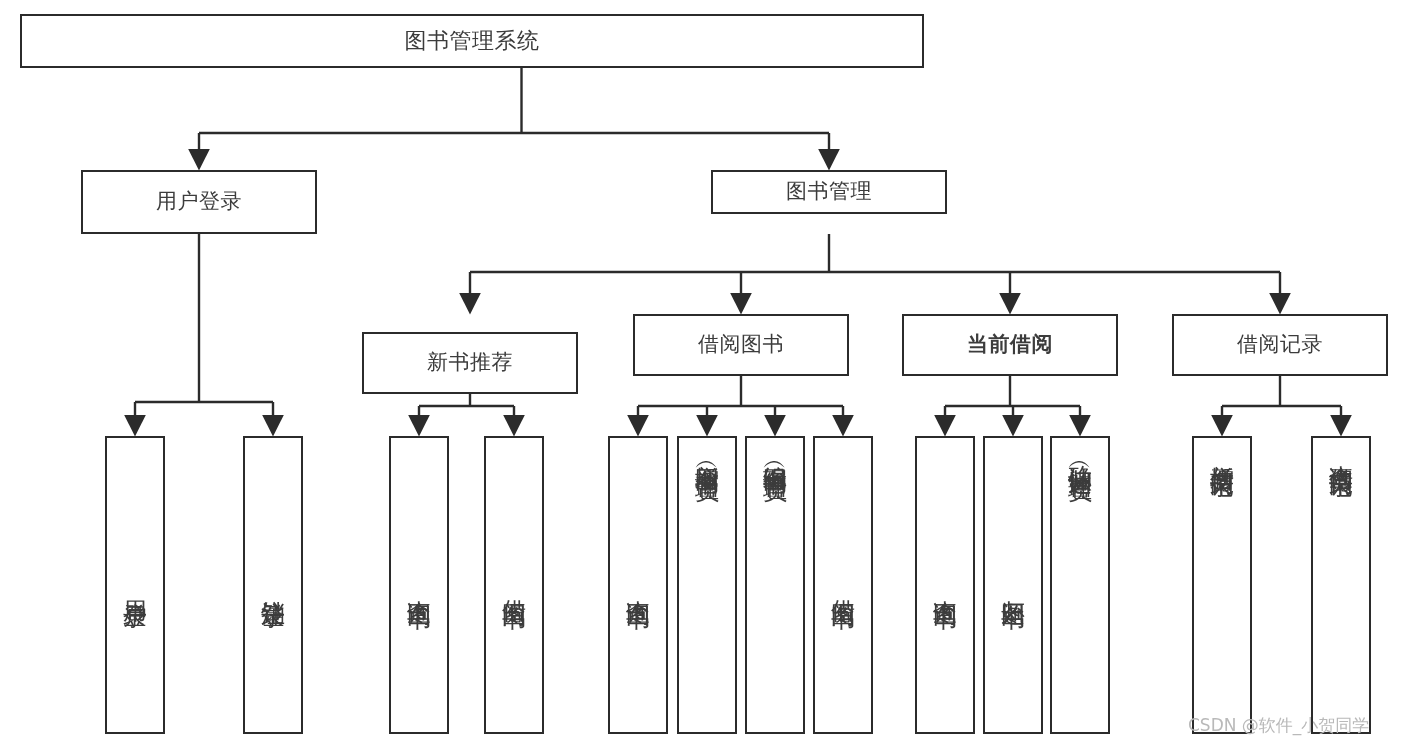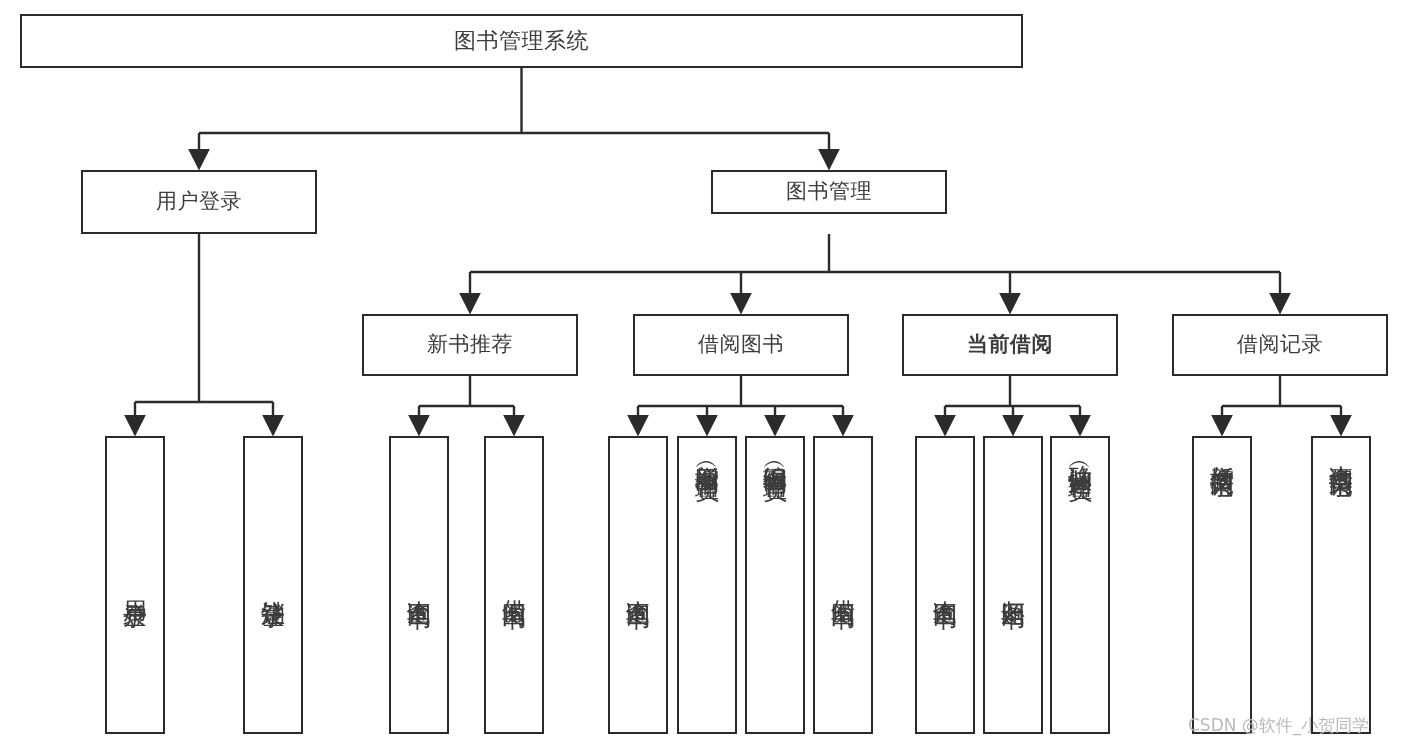--- a/index.html
+++ b/index.html
@@ -120,30 +120,30 @@
         <path d="M 1013 406 L 1013 433" marker-end="url(#arrow)"></path>
         <path d="M 1080 406 L 1080 433" marker-end="url(#arrow)"></path>
         <path d="M 1280 376 L 1280 406"></path>
         <path d="M 1222 406 L 1341 406"></path>
         <path d="M 1222 406 L 1222 433" marker-end="url(#arrow)"></path>
         <path d="M 1341 406 L 1341 433" marker-end="url(#arrow)"></path>
       </g>
   </svg>
 
   <div id="node-layer">
-      <div class="node horiz root" style="left: 20px; top: 14px; width: 1003px; height: 54px;">
+      <div class="node horiz root" style="left: 20px; top: 14px; width: 904px; height: 54px;">
         <span class="lbl">图书管理系统</span>
       </div>
       <div class="node horiz" style="left: 81px; top: 170px; width: 236px; height: 64px;">
         <span class="lbl">用户登录</span>
       </div>
       <div class="node horiz" style="left: 711px; top: 170px; width: 236px; height: 44px;">
         <span class="lbl">图书管理</span>
       </div>
-      <div class="node horiz" style="left: 362px; top: 314px; width: 216px; height: 62px;">
+      <div class="node horiz" style="left: 362px; top: 332px; width: 216px; height: 62px;">
         <span class="lbl">新书推荐</span>
       </div>
       <div class="node horiz" style="left: 633px; top: 314px; width: 216px; height: 62px;">
         <span class="lbl">借阅图书</span>
       </div>
       <div class="node horiz" style="left: 902px; top: 314px; width: 216px; height: 62px; font-weight: bold;">
         <span class="lbl">当前借阅</span>
       </div>
       <div class="node horiz" style="left: 1172px; top: 314px; width: 216px; height: 62px;">
         <span class="lbl">借阅记录</span>

